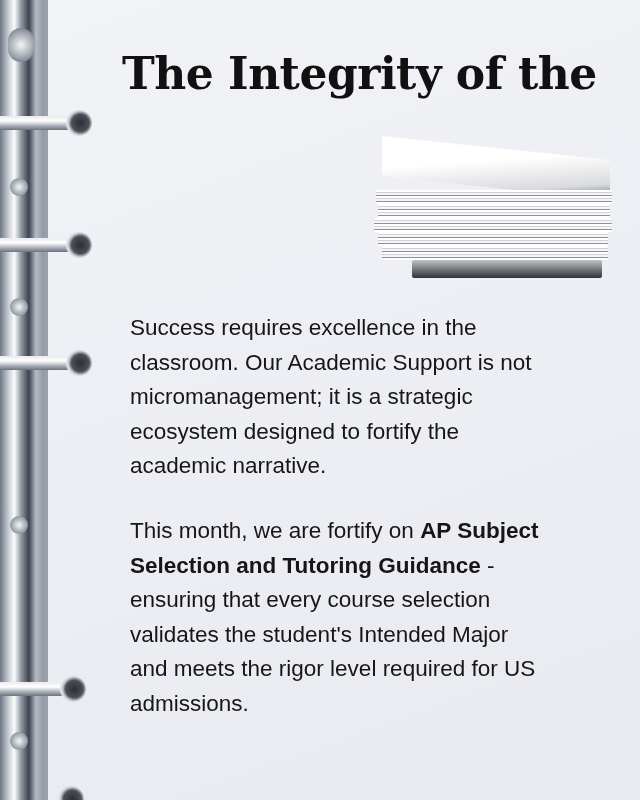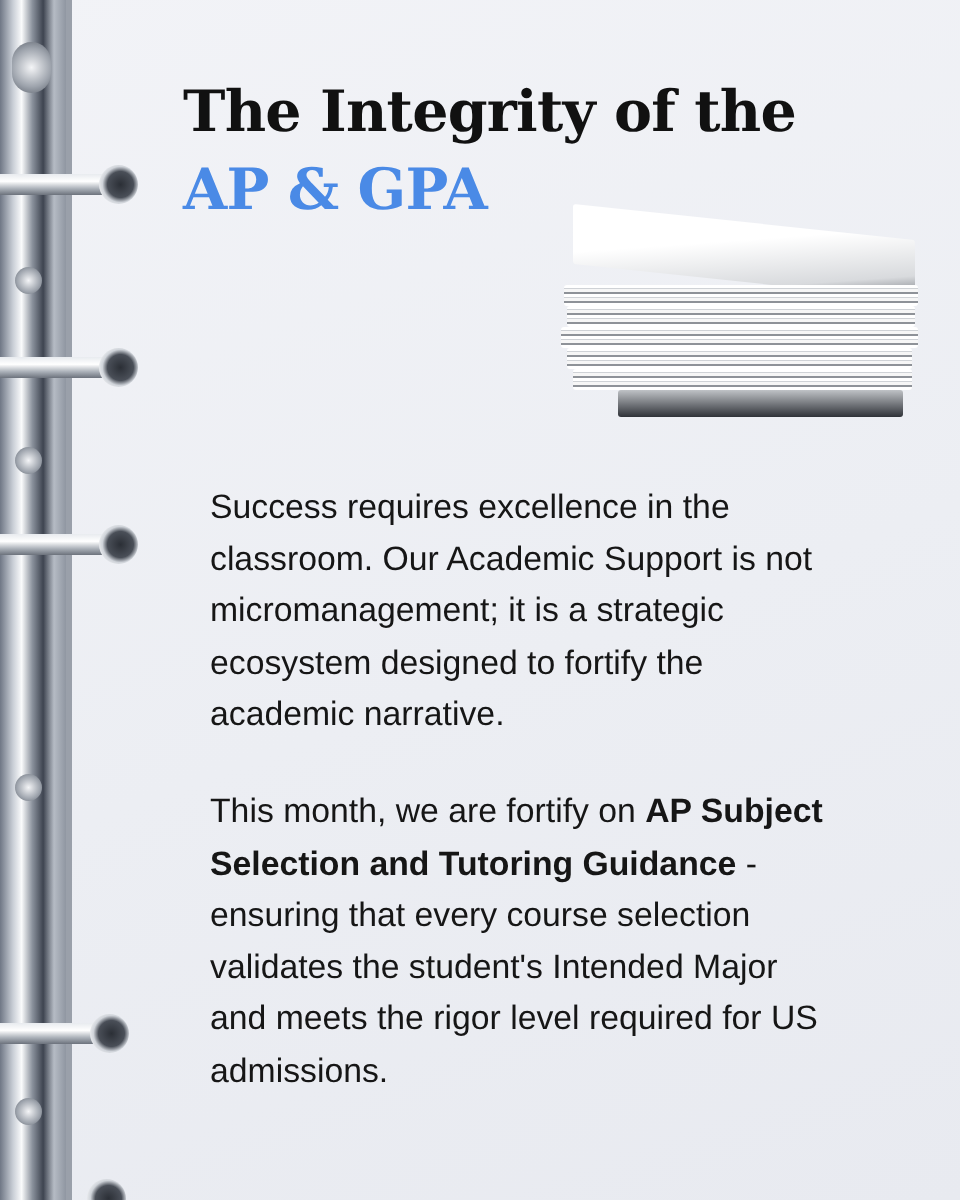--- a/index.html
+++ b/index.html
@@ -10,27 +10,27 @@
             background: linear-gradient(90deg, #6f7785 0%, #c9ced6 18%, #fafbfc 30%, #8a919c 45%, #3e4450 60%, #b5bbc4 75%, #7d8490 100%); }
   .binder-edge { position:absolute; left:44px; top:0; width:4px; height:800px; background:#9aa0aa; }
   .ring { position:absolute; left:0; height:14px; width:78px;
           background: linear-gradient(180deg, #e8ebef 0%, #ffffff 35%, #aab0b8 70%, #6c727c 100%);
           border-radius:0 8px 8px 0; }
   .hole { position:absolute; width:26px; height:26px; border-radius:50%;
           background: radial-gradient(circle at 55% 50%, #2b2f36 0%, #4a4f58 45%, #cfd3d9 62%, #f3f4f6 80%); }
   .rivet { position:absolute; left:10px; width:18px; height:18px; border-radius:50%;
            background: radial-gradient(circle, #f4f5f7 0%, #9ea4ad 60%, #5e646e 100%); }
   .title { position:absolute; left:122px; top:48px; margin:0;
-           font-family:"DejaVu Serif", serif; font-weight:bold; font-size:38px; line-height:52px;
+           font-family:"DejaVu Serif", serif; font-weight:bold; font-size:44px; line-height:52px;
            color:#111111; letter-spacing:-0.5px; }
   .title .accent { color:#4a8ae6; display:block; }
   .stack { position:absolute; left:372px; top:128px; width:250px; height:160px; }
   .sheet { position:absolute; left:0; height:14px; border-radius:2px;
            background: repeating-linear-gradient(180deg, #ffffff 0 2px, #cfd2d6 2px 3px, #f6f6f6 3px 5px, #8e9298 5px 6px); }
-  .body { position:absolute; left:124px; width:420px; margin:16px; font-size:22.5px; line-height:34.5px; color:#161616; }
+  .body { position:absolute; left:124px; width:420px; margin:6px; font-size:22.5px; line-height:34.5px; color:#161616; }
   .p1 { top:305px; }
   .p2 { top:508px; }
   b { font-weight:bold; }
 </style>
 </head>
 <body>
 
 <div class="binder"></div>
 <div class="binder-edge"></div>
 
@@ -44,21 +44,20 @@
 <div class="ring" style="top:356px"></div>
 <div class="hole" style="left:66px;top:350px"></div>
 <div class="rivet" style="top:516px"></div>
 <div class="ring" style="top:682px"></div>
 <div class="hole" style="left:60px;top:676px"></div>
 <div class="rivet" style="top:732px"></div>
 <div class="hole" style="left:58px;top:786px"></div>
 
 <h1 class="title">
   <span style="display:block">The Integrity of the</span>
-  <span class="accent">AP &amp; GPA</span>
 </h1>
 
 <div class="stack">
   <div class="sheet" style="top:20px;left:10px;width:228px;height:40px;background:linear-gradient(170deg,#ffffff 40%,#d8dadd 80%,#6d7178 100%);transform:skewY(6deg);"></div>
   <div class="sheet" style="top:62px;left:4px;width:236px;"></div>
   <div class="sheet" style="top:76px;left:6px;width:232px;"></div>
   <div class="sheet" style="top:90px;left:2px;width:238px;"></div>
   <div class="sheet" style="top:104px;left:6px;width:230px;"></div>
   <div class="sheet" style="top:118px;left:10px;width:226px;"></div>
   <div class="sheet" style="top:132px;left:40px;width:190px;height:18px;background:linear-gradient(180deg,#bfc2c6,#2f3238);"></div>

